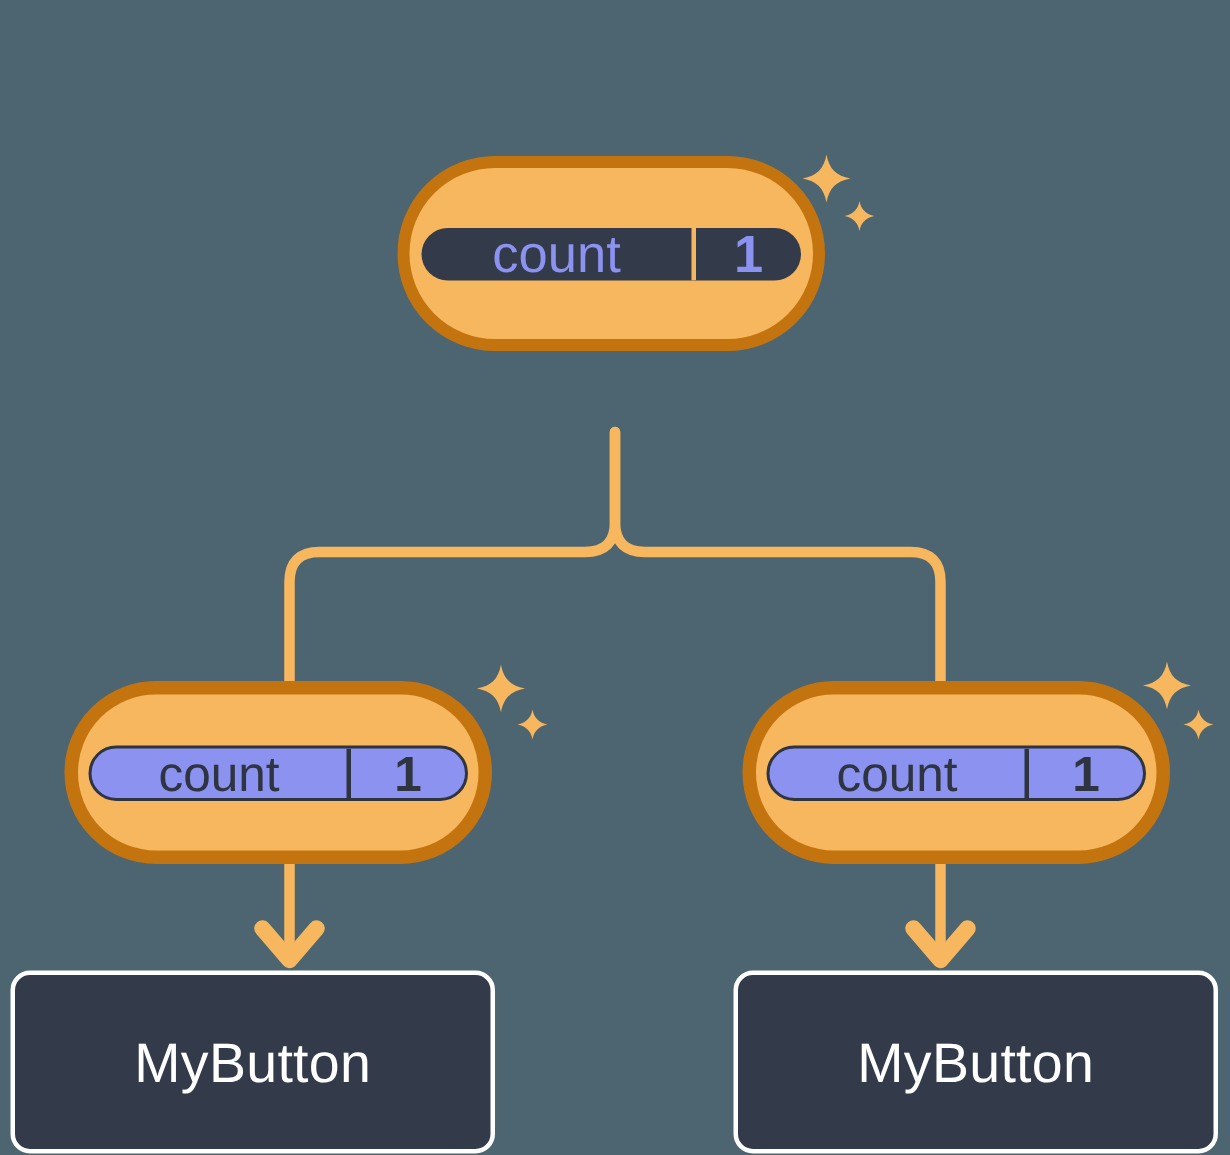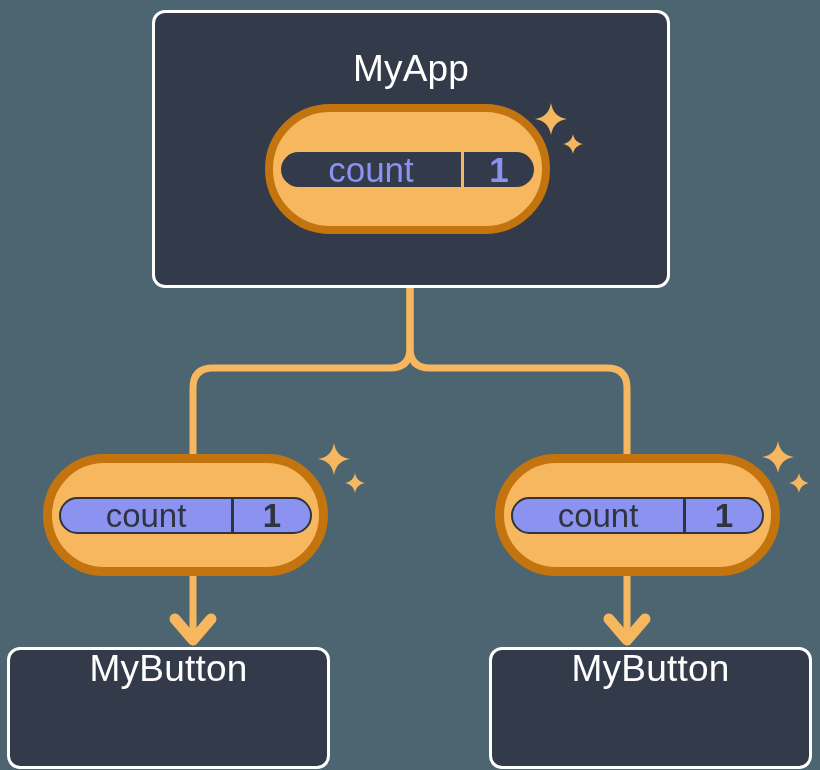--- a/index.html
+++ b/index.html
@@ -42,20 +42,21 @@
   }
   #myapp-box {
     left: 152px;
     top: 10px;
     width: 518px;
     height: 278px;
     justify-content: flex-start;
   }
   .leaf-box {
     height: 122px;
+    justify-content: center;
   }
   #mybutton-box-left {
     left: 7px;
     top: 647px;
     width: 323px;
   }
   #mybutton-box-right {
     left: 489px;
     top: 647px;
     width: 323px;
@@ -185,23 +186,20 @@
       <path d="M193 576 L193 641" fill="none" stroke="#f7b75f" stroke-width="7" stroke-linecap="round"></path>
       <path d="M175 619 L193 640 L211 619" fill="none" stroke="#f7b75f" stroke-width="11" stroke-linecap="round" stroke-linejoin="round"></path>
     </g>
 
     <g>
       <path d="M627 576 L627 641" fill="none" stroke="#f7b75f" stroke-width="7" stroke-linecap="round"></path>
       <path d="M609 619 L627 640 L645 619" fill="none" stroke="#f7b75f" stroke-width="11" stroke-linecap="round" stroke-linejoin="round"></path>
     </g>
   </svg>
 
-  <div class="component-box" id="myapp-box">
-    <div class="box-title">MyApp</div>
-  </div>
 
   <div class="pill-wrap" id="pill-myapp">
     <div class="pill outline">
       <div class="pill-inner">
         <span class="pill-key">count</span>
         <span class="pill-val">1</span>
       </div>
     </div>
     <div class="sparkle" style="left:269px; top:-2px;">
       <svg width="34" height="34" viewBox="0 0 34 34">

